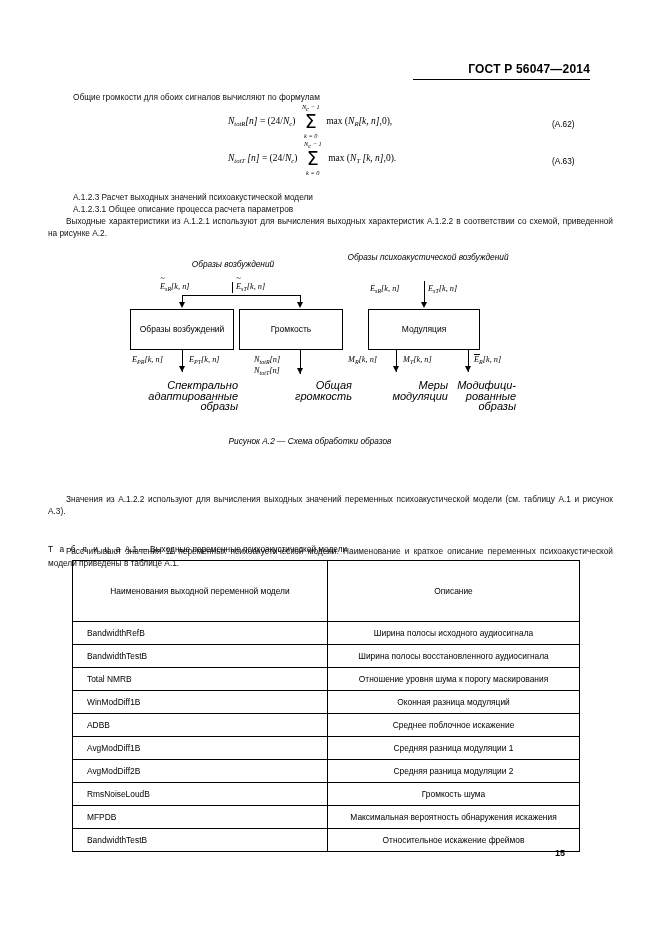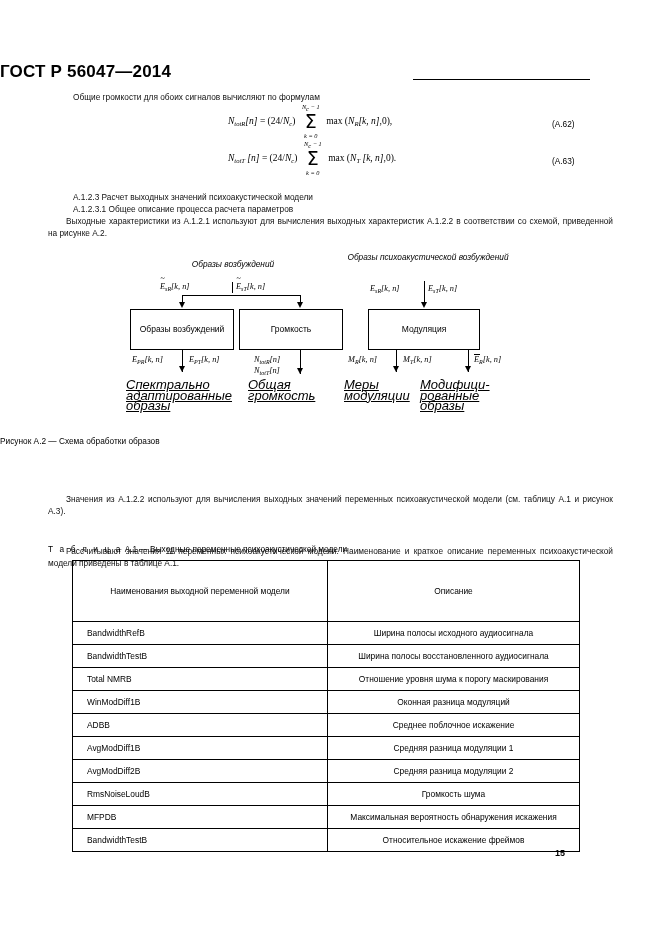--- a/index.html
+++ b/index.html
@@ -21,22 +21,22 @@
     width: 661px;
     height: 936px;
   }
 
   
   .header {
     position: absolute;
     left: 0;
     top: 62px;
     width: 590px;
-    text-align: left;
-    font-size: 17px;
+    text-align: right;
+    font-size: 12px;
     font-weight: bold;
     letter-spacing: 0.2px;
   }
   .header-rule {
     position: absolute;
     left: 413px;
     top: 79px;
     width: 177px;
     height: 1px;
     background: #000;
@@ -186,34 +186,34 @@
     position: absolute;
     top: -1px;
     left: 0px;
     width: 6px;
     height: 1px;
     background: #000;
   }
 
   .fig-out {
     position: absolute;
-    font-size: 13px;
-    font-style: italic;
-    text-align: left;
+    font-size: 11px;
+    font-style: italic;
+    text-align: right;
     line-height: 10.5px;
-    text-decoration: underline;
   }
 
   .fig-caption {
     position: absolute;
     left: 0;
     top: 436px;
     width: 620px;
-    text-align: left;
-    font-size: 8.3px;
+    text-align: center;
+    font-size: 8.3px;
+    font-style: italic;
   }
 
   
   .tbl-title {
     position: absolute;
     left: 48px;
     top: 544px;
     font-size: 8.3px;
   }
   .tbl-title .spaced {

